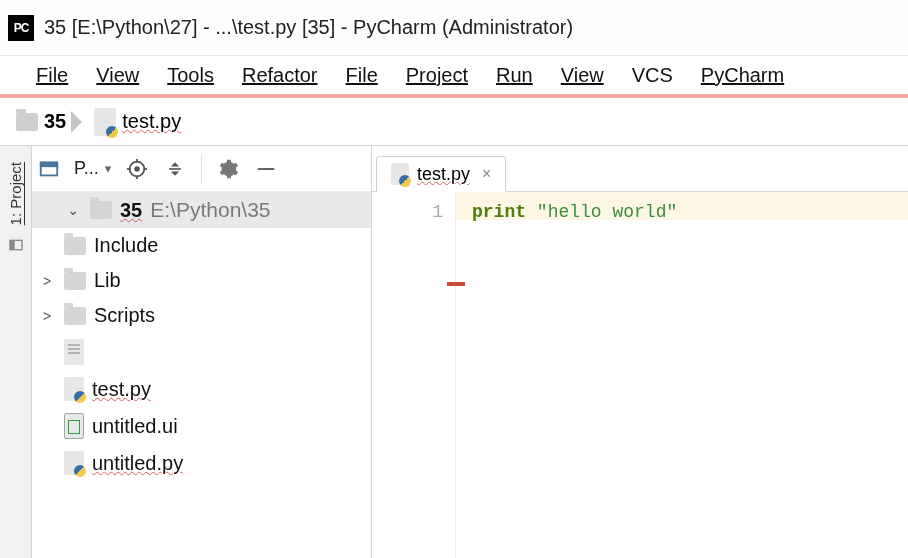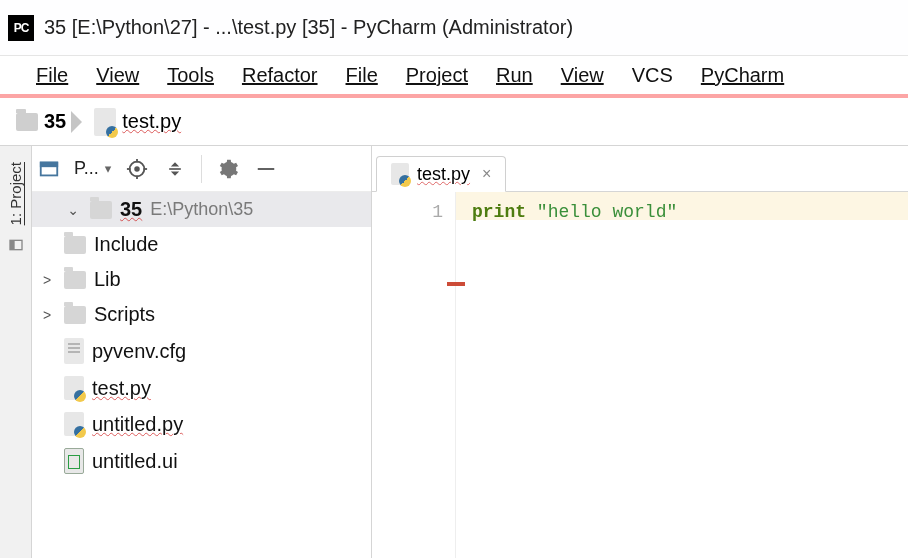--- a/index.html
+++ b/index.html
@@ -177,21 +177,21 @@
     font-size: 20px;
   }
   .tree-row {
     display:flex; align-items:center; gap:8px;
     padding: 6px 6px;
     cursor:pointer;
   }
   .tree-row.selected { background:#e9e9ec; }
   .chev { width:18px; text-align:center; color:#555; font-size:14px; }
   .node-label { color:#111; }
-  .node-path { color:#7a7a7a; font-size:18px; }
+  .node-path { color:#7a7a7a; font-size:21px; }
   .ind1 { padding-left: 32px; }
   .ind2 { }
   .squig { text-decoration: underline wavy rgba(200,0,0,0.6); text-decoration-thickness:1px; }
   .small-folder {
     width:22px;height:18px;background:#d6d6d6;border-radius:2px;position:relative;
   }
   .small-folder::before{content:"";position:absolute;top:-4px;left:0;width:9px;height:4px;background:#d6d6d6;border-radius:1px 1px 0 0;}
 
   
   .editor-area {
@@ -351,36 +351,35 @@
         <span class="node-label">Lib</span>
       </div>
       <div class="tree-row ind2">
         <span class="chev">&gt;</span>
         <span class="small-folder"></span>
         <span class="node-label">Scripts</span>
       </div>
       <div class="tree-row ind2">
         <span class="chev"></span>
         <span class="file-icon-plain"></span>
-        <span class="node-label">pyvenv.cfg</span>
       </div>
       <div class="tree-row ind2">
         <span class="chev"></span>
         <span class="pyfile-icon" style="width:20px;height:24px"></span>
         <span class="node-label squig">test.py</span>
       </div>
       <div class="tree-row ind2">
         <span class="chev"></span>
+        <span class="file-icon-ui"></span>
+        <span class="node-label">untitled.ui</span>
+      </div>
+      <div class="tree-row ind2">
+        <span class="chev"></span>
         <span class="pyfile-icon" style="width:20px;height:24px"></span>
         <span class="node-label squig">untitled.py</span>
-      </div>
-      <div class="tree-row ind2">
-        <span class="chev"></span>
-        <span class="file-icon-ui"></span>
-        <span class="node-label">untitled.ui</span>
       </div>
     </div>
   </div>
 
   <div class="editor-area">
     <div class="tabstrip">
       <div class="tab">
         <span class="pyfile-icon" style="width:18px;height:22px"></span>
         <span class="tabname">test.py</span>
         <span class="close">×</span>

